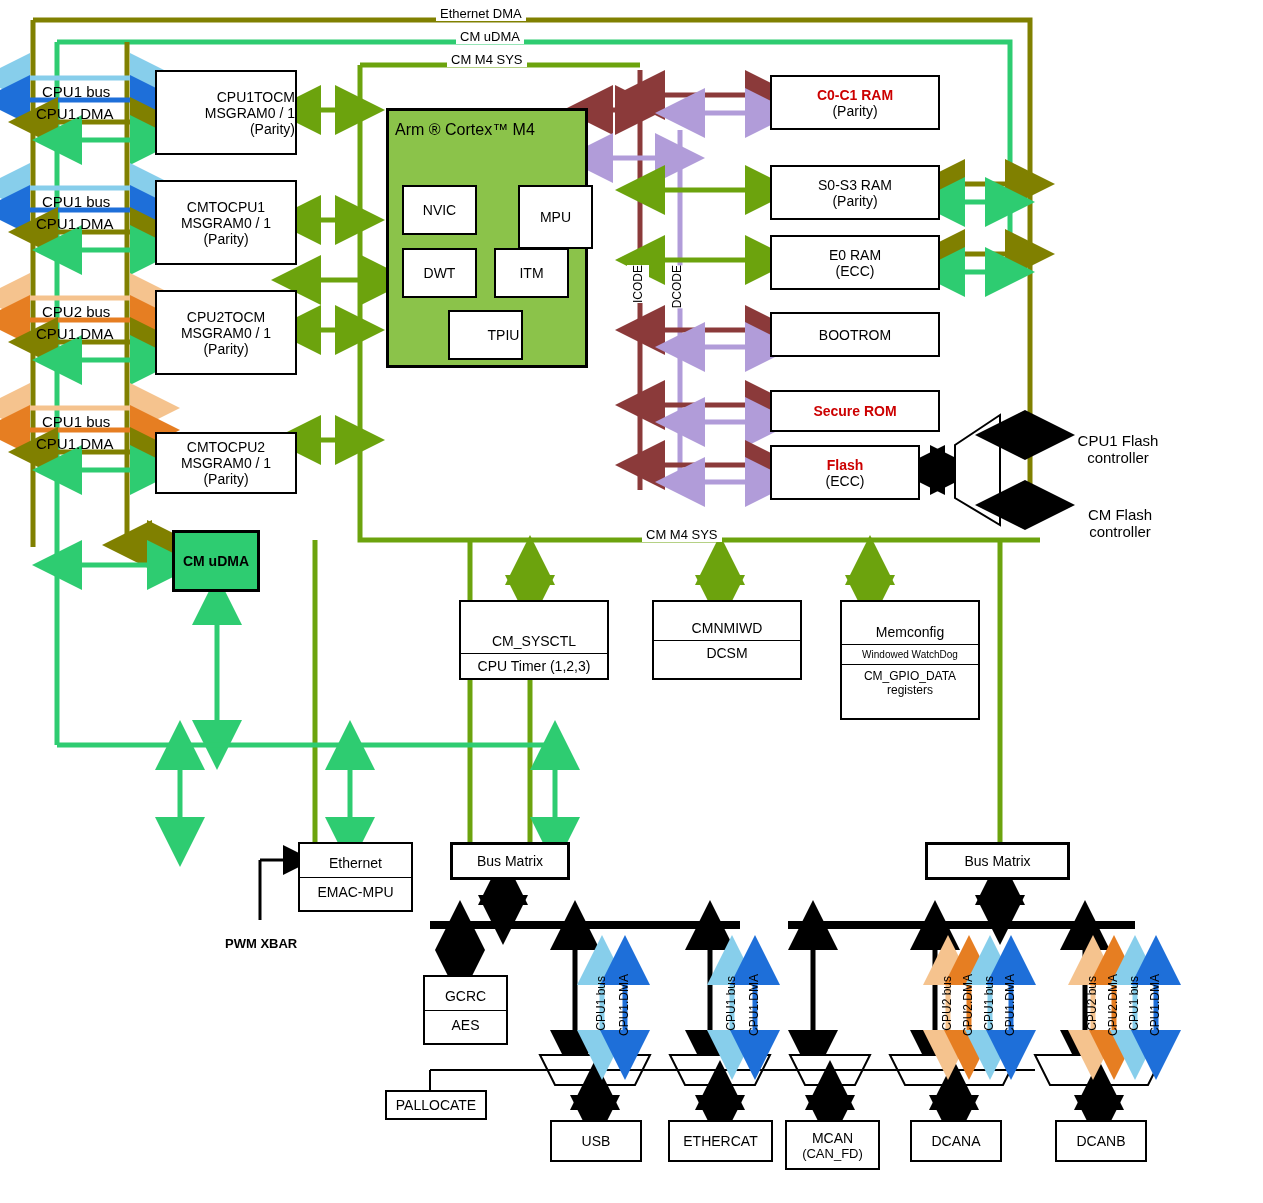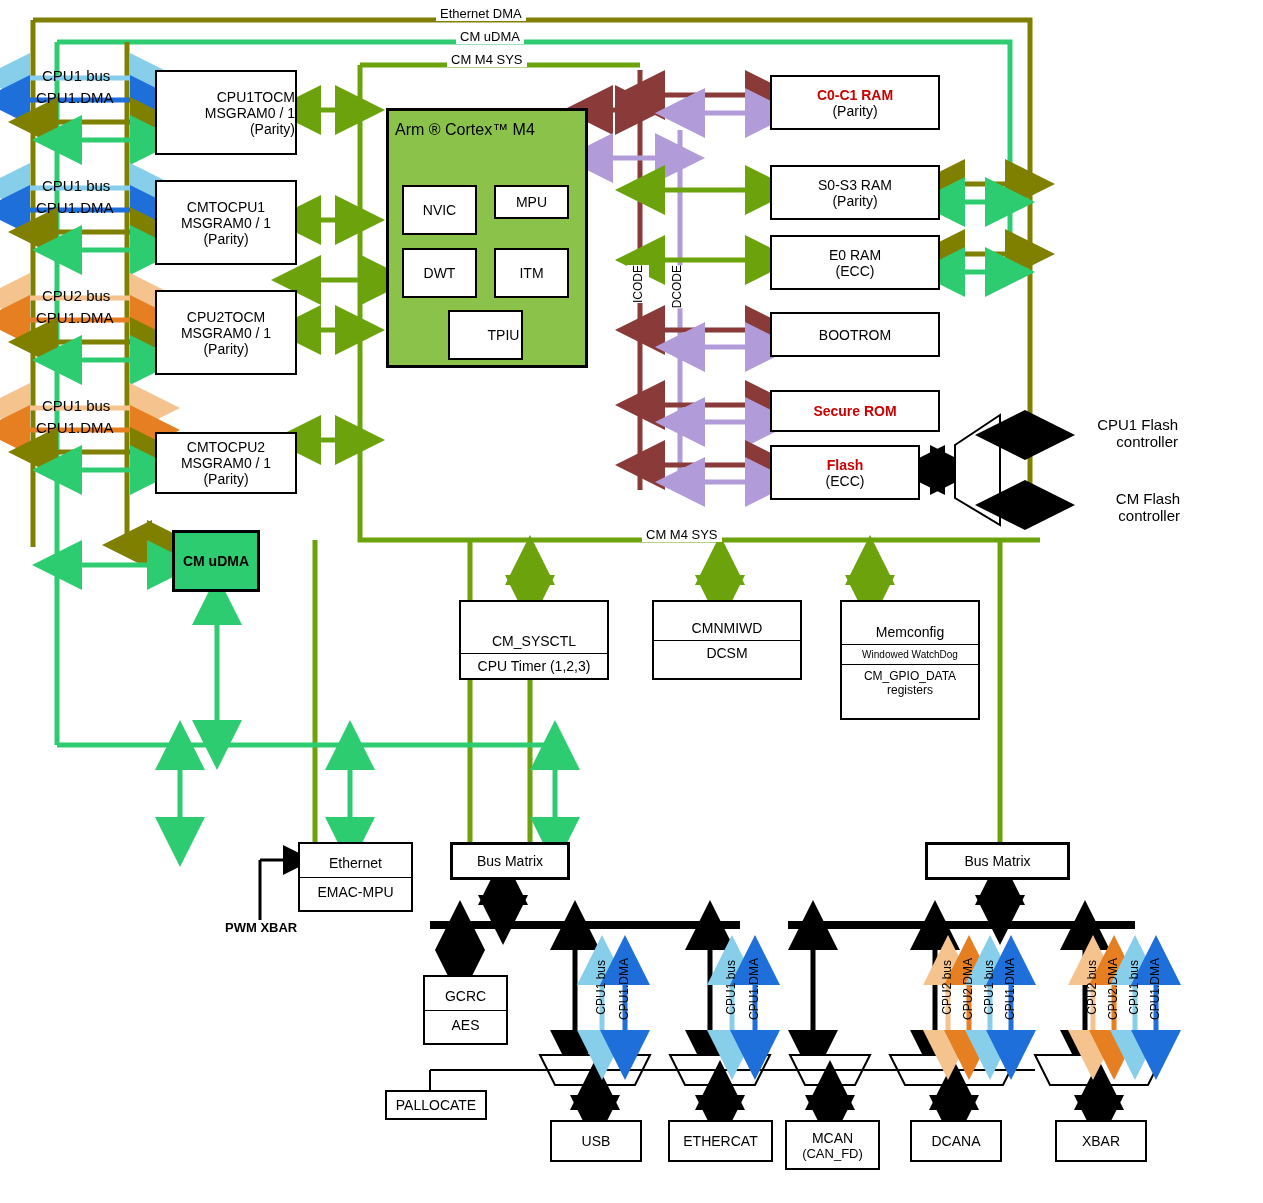--- a/index.html
+++ b/index.html
@@ -4,21 +4,21 @@
 <style>
   * { box-sizing: border-box; margin: 0; padding: 0; }
   body { font-family: Arial, sans-serif; font-size: 14px; background: #fff; position: relative; width: 1263px; height: 1203px; }
   .canvas { position: relative; width: 1263px; height: 1203px; }
   .box { position: absolute; background: #fff; border: 2px solid #000; text-align: center; display: flex; flex-direction: column; justify-content: center; align-items: center; }
   .box .sub { color: #000; font-weight: normal; }
   .cortex { background: #8bc34a; border: 3px solid #000; }
   .cortex-inner { position: absolute; background: #fff; border: 2px solid #000; display: flex; justify-content: center; align-items: center; }
   .cm-udma { background: #2ecc71; border: 3px solid #000; }
   .bus-label { position: absolute; font-size: 13px; background: #fff; padding: 0 4px; }
-  .ext-label { position: absolute; font-size: 15px; text-align: right; }
+  .ext-label { position: absolute; font-size: 15px; text-align: center; margin-top: 16px; }
   .vtext { writing-mode: vertical-rl; transform: rotate(180deg); }
   svg { position: absolute; top: 0; left: 0; }
   .stack-box { padding: 0; }
   .stack-row { border-bottom: 1px solid #000; width: 100%; padding: 4px 0; }
   .stack-row:last-child { border-bottom: none; }
 </style>
 </head>
 <body>
 
 <div class="canvas">
@@ -258,21 +258,21 @@
 <div class="box" style="left:155px; top:400px; width:142px; height:62px;margin-top:32px;">
   <span>CMTOCPU2</span>
   <span>MSGRAM0 / 1</span>
   <span>(Parity)</span>
 </div>
 
 <div class="box cortex" style="left:386px; top:108px; width:202px; height:260px; justify-content:flex-start; padding-top:10px;">
   <span style="font-size:16px; align-self:flex-start; padding-left:6px;">Arm ® Cortex™ M4</span>
 </div>
 <div class="cortex-inner" style="left:402px; top:185px; width:75px; height:50px;">NVIC</div>
-<div class="cortex-inner" style="left:494px; top:185px; width:75px; height:34px;">MPU</div>
+<div class="cortex-inner" style="left:518px; top:185px; width:75px; height:64px;">MPU</div>
 <div class="cortex-inner" style="left:402px; top:248px; width:75px; height:50px;">DWT</div>
 <div class="cortex-inner" style="left:494px; top:248px; width:75px; height:50px;">ITM</div>
 <div class="cortex-inner" style="left:448px; top:310px; width:75px; height:50px;padding-left:36px;">TPIU</div>
 
 <div class="box" style="left:770px; top:75px; width:170px; height:55px;">
   <span class="red-text" style="color:#cc0000; font-weight:bold;">C0-C1 RAM</span>
   <span class="sub">(Parity)</span>
 </div>
 <div class="box" style="left:770px; top:165px; width:170px; height:55px;">
   <span>S0-S3 RAM</span>
@@ -325,21 +325,21 @@
 
 <div class="box" style="left:385px; top:1090px; width:102px; height:30px;">PALLOCATE</div>
 
 <div class="box" style="left:550px; top:1120px; width:92px; height:42px;">USB</div>
 <div class="box" style="left:668px; top:1120px; width:105px; height:42px;">ETHERCAT</div>
 <div class="box" style="left:785px; top:1120px; width:95px; height:50px;">
   <span>MCAN</span>
   <span style="font-size:13px;">(CAN_FD)</span>
 </div>
 <div class="box" style="left:910px; top:1120px; width:92px; height:42px;">DCANA</div>
-<div class="box" style="left:1055px; top:1120px; width:92px; height:42px;">XBAR</div>
+<div class="box" style="left:1055px; top:1120px; width:92px; height:42px;">DCANB</div>
 
 <div class="ext-label vtext" style="left:594px; top:960px; font-size:12px;">CPU1 bus</div>
 <div class="ext-label vtext" style="left:617px; top:958px; font-size:12px;">CPU1.DMA</div>
 <div class="ext-label vtext" style="left:724px; top:960px; font-size:12px;">CPU1 bus</div>
 <div class="ext-label vtext" style="left:747px; top:958px; font-size:12px;">CPU1.DMA</div>
 <div class="ext-label vtext" style="left:940px; top:960px; font-size:12px;">CPU2 bus</div>
 <div class="ext-label vtext" style="left:961px; top:958px; font-size:12px;">CPU2.DMA</div>
 <div class="ext-label vtext" style="left:982px; top:960px; font-size:12px;">CPU1 bus</div>
 <div class="ext-label vtext" style="left:1003px; top:958px; font-size:12px;">CPU1.DMA</div>
 <div class="ext-label vtext" style="left:1085px; top:960px; font-size:12px;">CPU2 bus</div>

